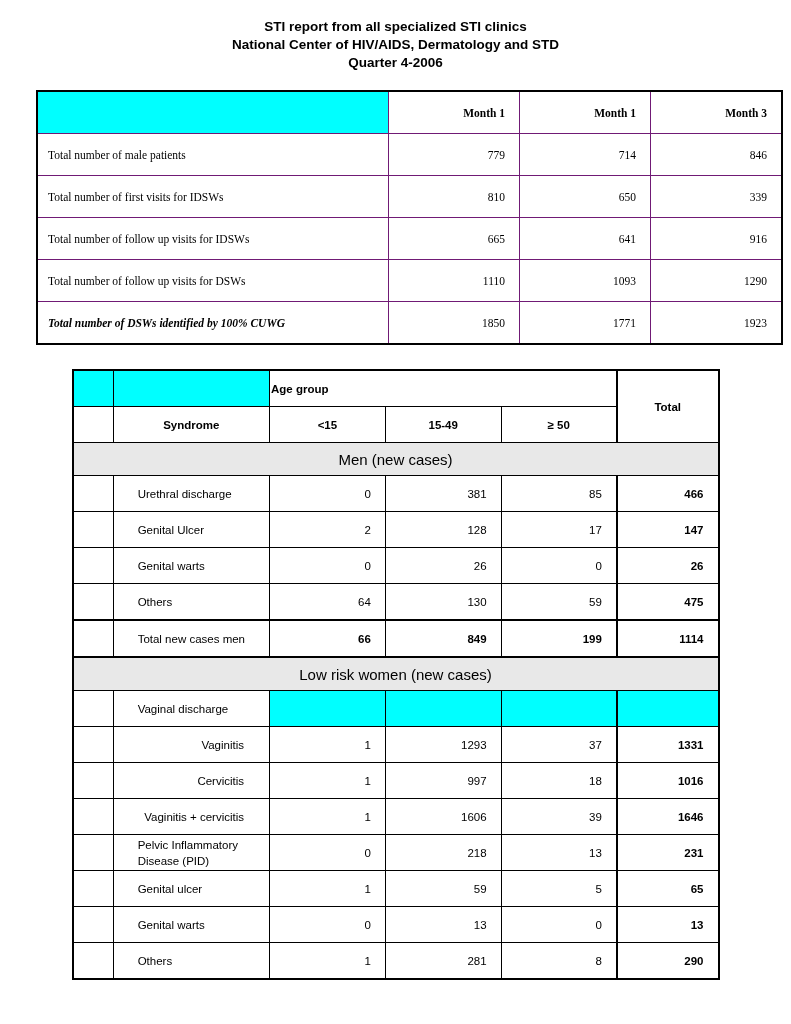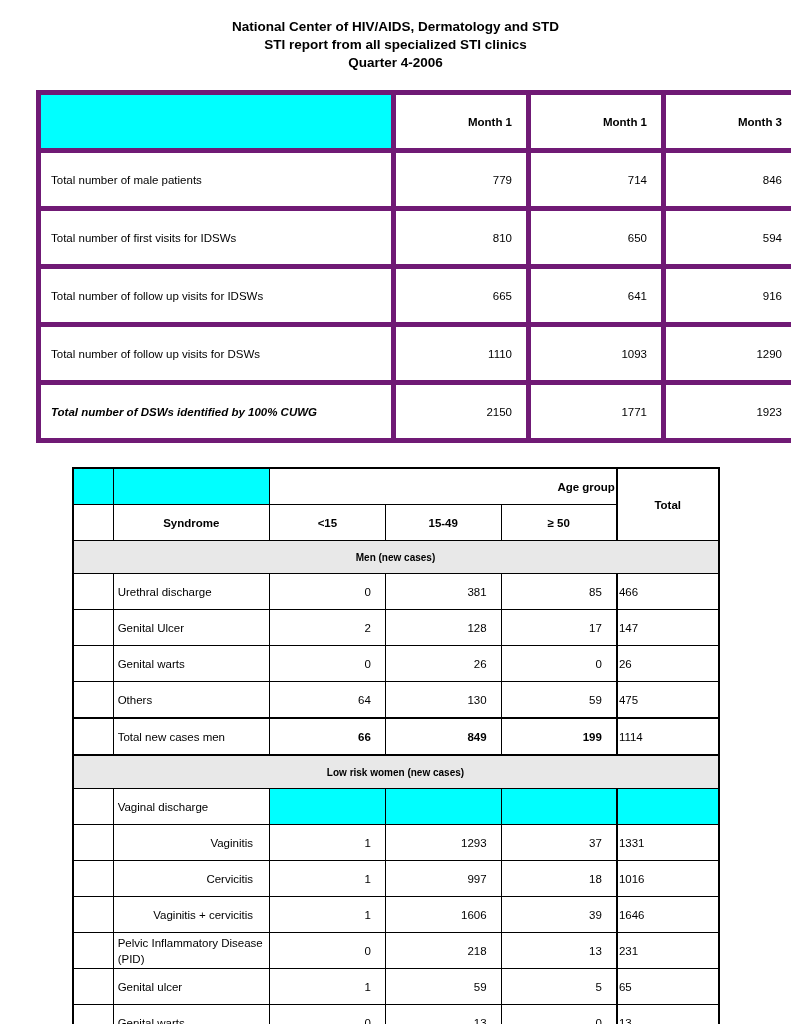--- a/index.html
+++ b/index.html
@@ -35,25 +35,26 @@
     table-layout: fixed;
   }
 
   
   .t1 {
     width: 648px;
     margin: 0 auto 24px auto;
     border: 2px solid #000;
   }
   .t1 td, .t1 th {
-    border: 5px solid #701a75;
+    border: 1px solid #701a75;
     font-size: 11.5px;
     height: 33px;
-    padding: 10px 10px;
+    padding: 4px 10px;
     vertical-align: middle;
+    font-family: Liberation Serif, serif;
   }
   .t1 .hdr-cyan {
     background: #00ffff;
   }
   .t1 .hdr-month {
     text-align: center;
     font-weight: bold;
     font-size: 11.5px;
   }
   .t1 .label {
@@ -85,75 +86,76 @@
   }
   .c-blank { width: 40px; }
   .c-synd  { width: 154px; }
   .c-a1    { width: 114px; }
   .c-a2    { width: 114px; }
   .c-a3    { width: 114px; }
   .c-tot   { width: 100px; }
 
   .cyan { background: #00ffff; }
   .agegroup {
-    text-align: right;
+    text-align: left;
     font-weight: bold;
     font-size: 12.5px;
   }
   .total-head {
     text-align: center;
     font-weight: bold;
     font-size: 12.5px;
     border-left: 2px solid #000 !important;
     border-top: 2px solid #000 !important;
     border-right: 2px solid #000 !important;
   }
   .synd-head, .age-head {
     text-align: center;
     font-weight: bold;
     font-size: 12px;
   }
   .section-row td {
     background: #e8e8e8;
     text-align: center;
-    font-weight: bold;
-    font-size: 10px;
+    font-weight: normal;
+    font-size: 15px;
     height: 30px;
   }
   .rowlabel {
     text-align: left;
-    padding-left: 4px;
+    padding-left: 24px;
   }
   .rowlabel-right {
     text-align: right;
-    padding-right: 16px;
+    padding-right: 25px;
   }
   .num2 {
     text-align: right;
     padding-right: 14px;
   }
   .tot-col {
+    text-align: right;
     padding-right: 14px;
-    font-weight: normal;
+    font-weight: bold;
     border-left: 2px solid #000 !important;
     border-right: 2px solid #000 !important;
   }
   .heavy-top td { border-top: 2px solid #000 !important; }
   .heavy-bottom td { border-bottom: 2px solid #000 !important; }
   .bold { font-weight: bold; }
   .two-line { line-height: 16px; }
 </style>
 </head>
 <body>
 
 <div class="page">
 
   <div class="title-block">
+    <span class="title-line">STI report from all specialized STI clinics</span>
     <span class="title-line">National Center of HIV/AIDS, Dermatology and STD</span>
-    <span class="title-line">STI report from all specialized STI clinics</span>
     <span class="title-line">Quarter 4-2006</span>
   </div>
 
   <table class="t1">
     <tbody>
         <tr>
       <td class="label hdr-cyan"></td>
       <td class="num hdr-month">Month 1</td>
       <td class="num hdr-month">Month 1</td>
       <td class="num hdr-month">Month 3</td>
@@ -161,37 +163,37 @@
     <tr>
       <td class="label">Total number of male patients</td>
       <td class="num">779</td>
       <td class="num">714</td>
       <td class="num">846</td>
     </tr>
     <tr>
       <td class="label">Total number of first visits for IDSWs</td>
       <td class="num">810</td>
       <td class="num">650</td>
-      <td class="num">594</td>
+      <td class="num">339</td>
     </tr>
     <tr>
       <td class="label">Total number of follow up visits for IDSWs</td>
       <td class="num">665</td>
       <td class="num">641</td>
       <td class="num">916</td>
     </tr>
     <tr>
       <td class="label">Total number of follow up visits for DSWs</td>
       <td class="num">1110</td>
       <td class="num">1093</td>
       <td class="num">1290</td>
     </tr>
     <tr>
       <td class="label bolditalic">Total number of DSWs identified by 100% CUWG</td>
-      <td class="num">2150</td>
+      <td class="num">1850</td>
       <td class="num">1771</td>
       <td class="num">1923</td>
     </tr>
   </tbody>
     </table>
 
   <table class="t2">
     <colgroup>
       <col class="c-blank">
         <col class="c-synd">

